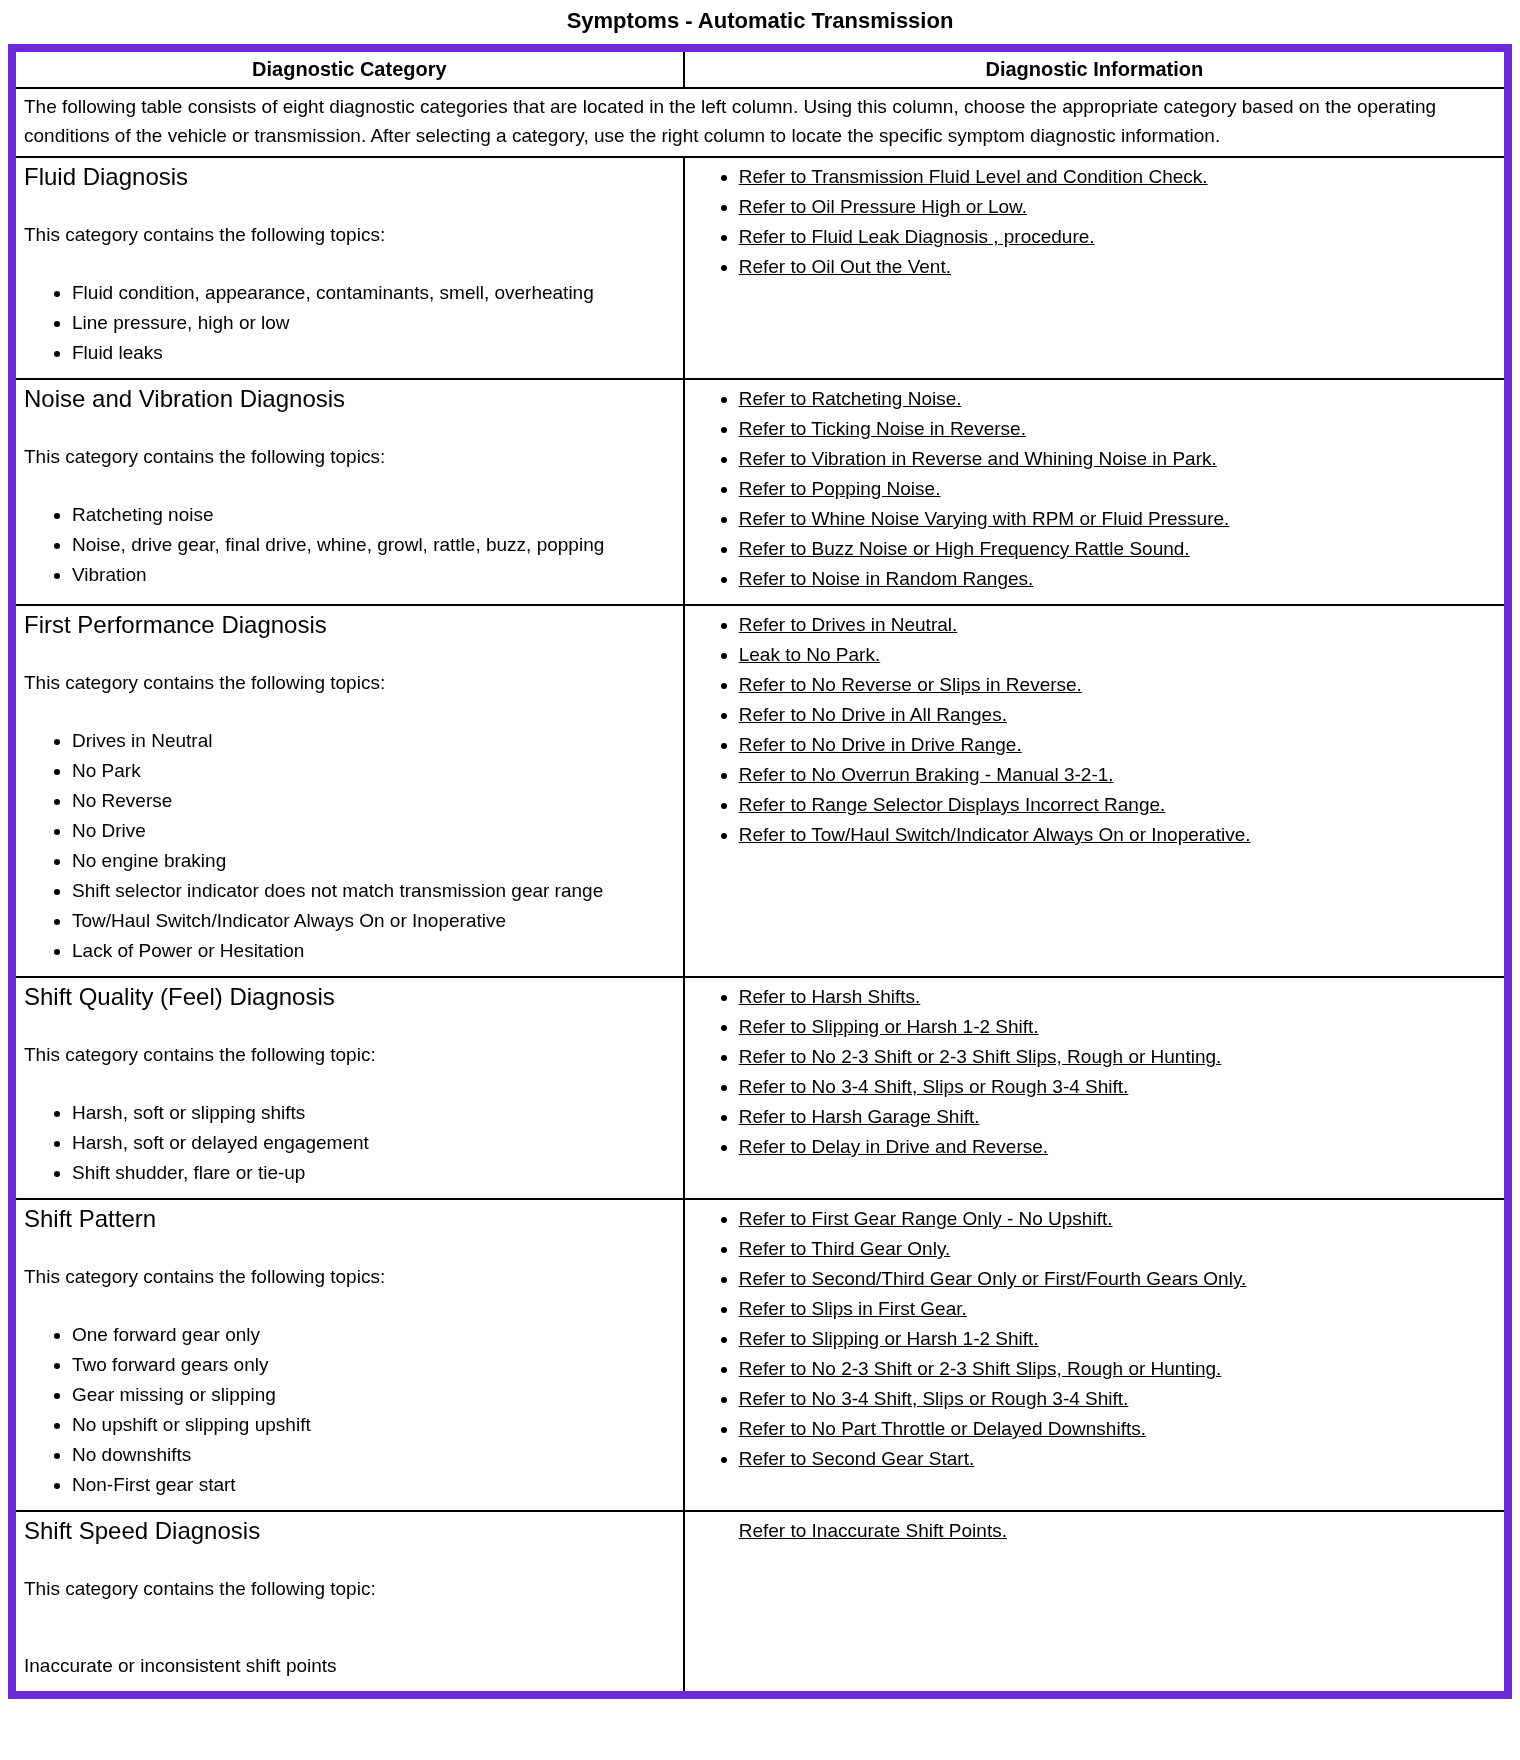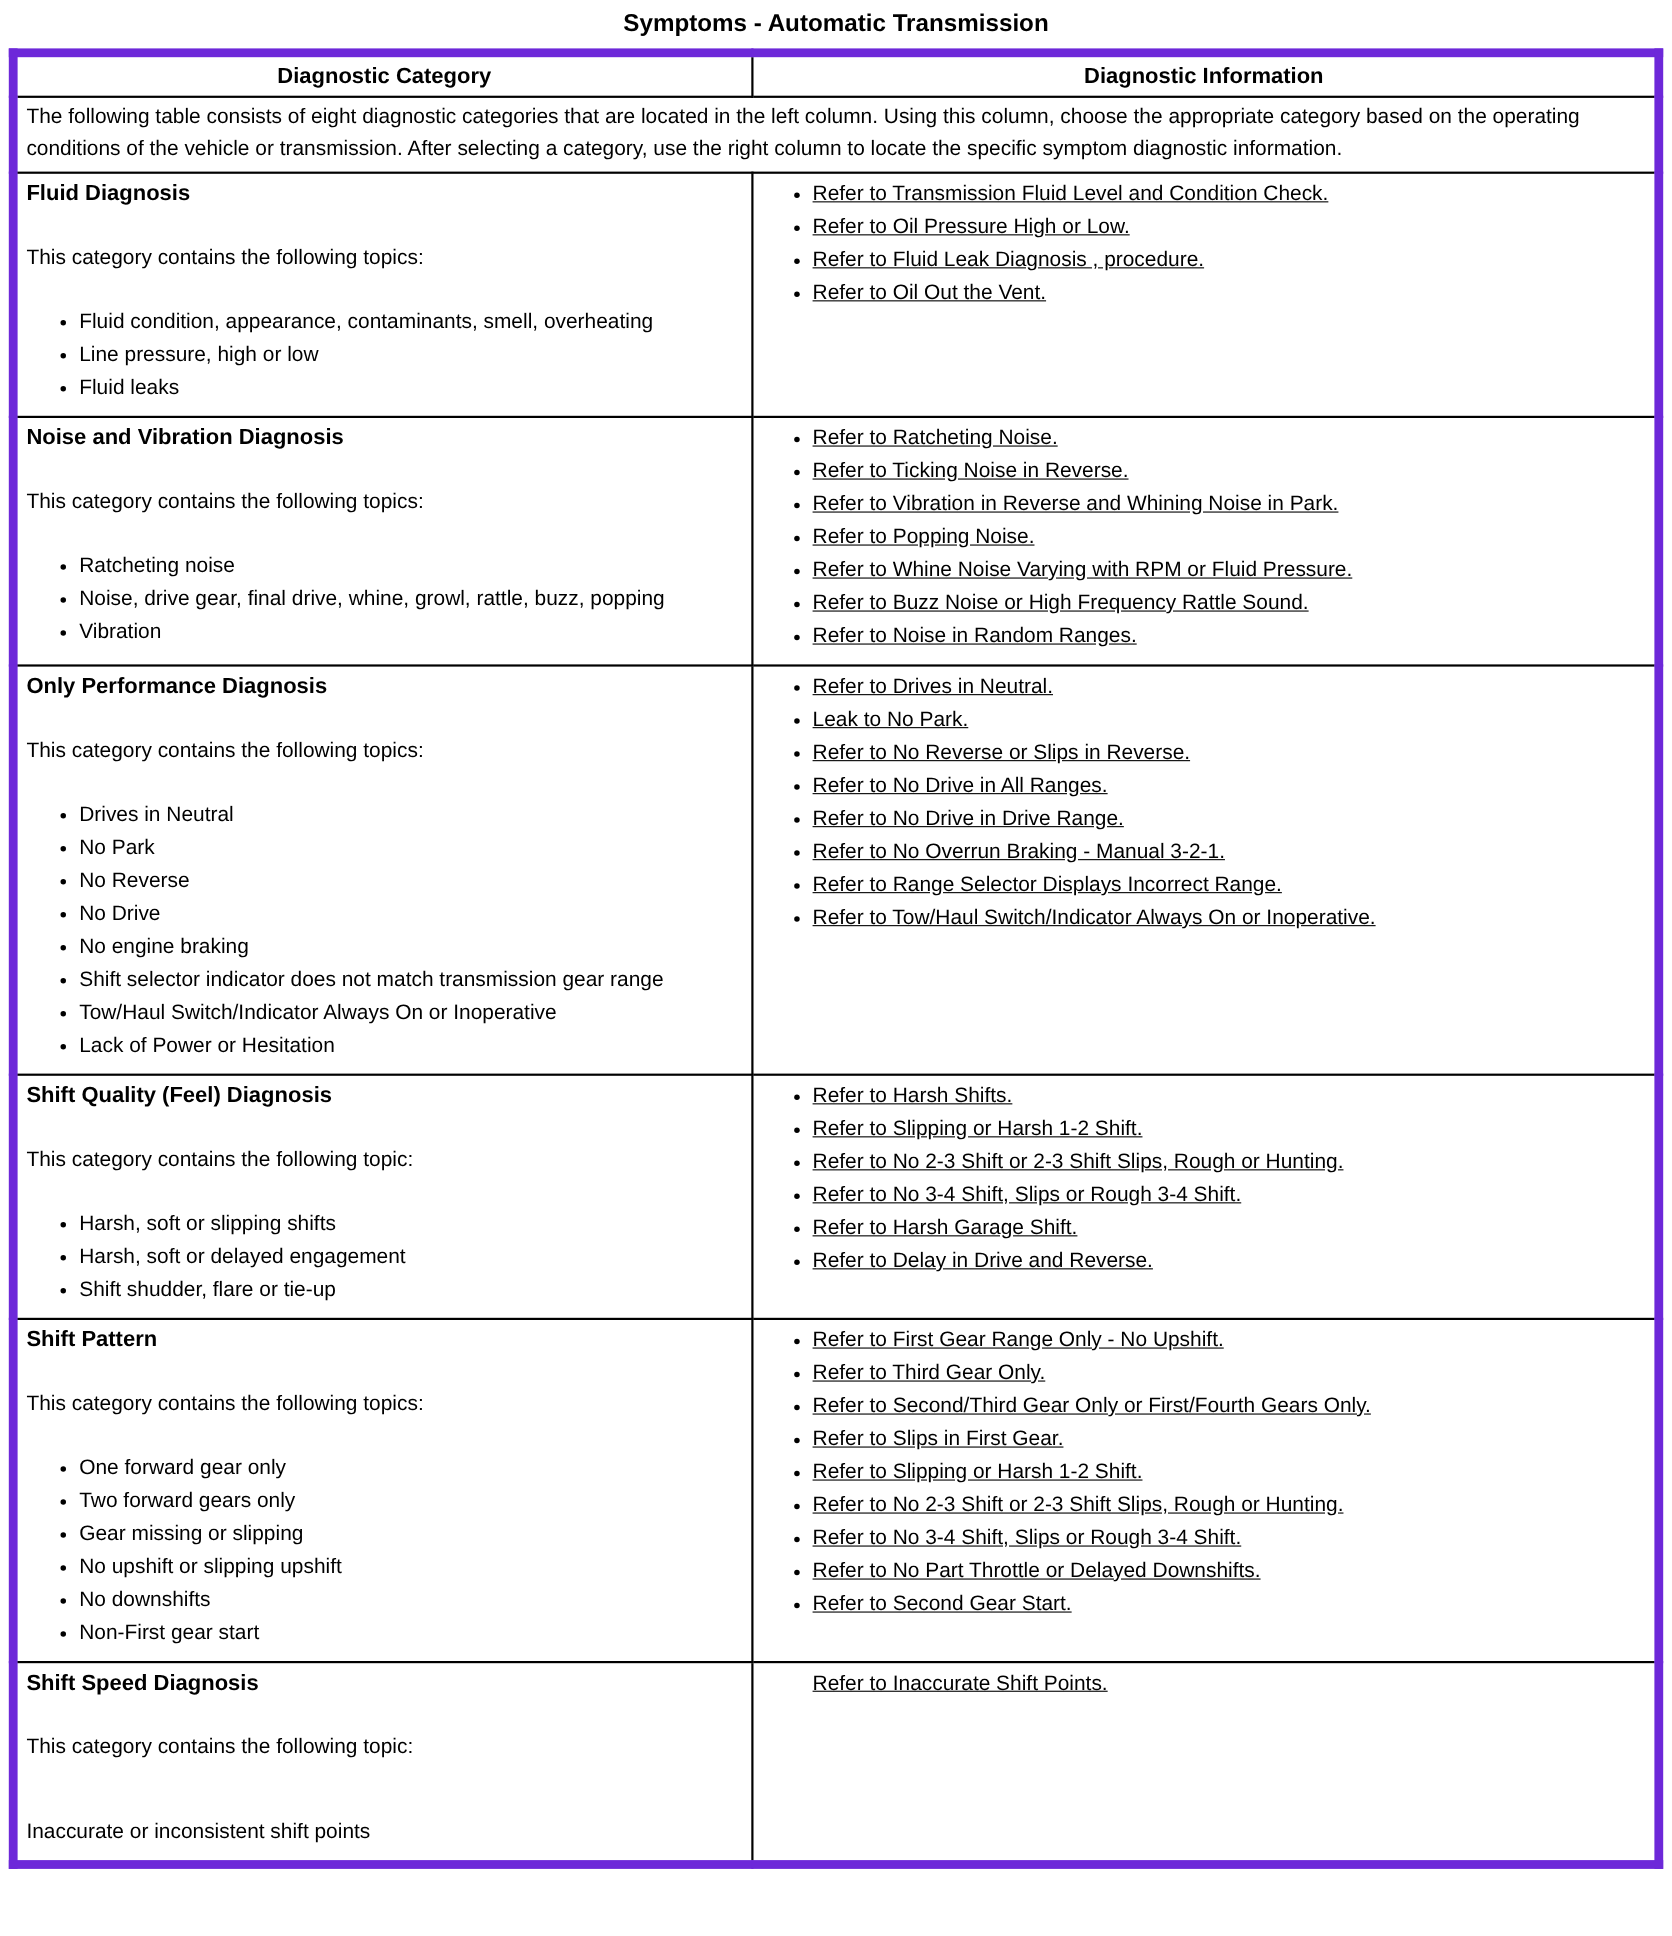--- a/index.html
+++ b/index.html
@@ -43,22 +43,22 @@
     border: 2px solid #000;
     vertical-align: top;
     padding: 4px 8px 10px 8px;
     font-size: 19px;
     line-height: 29px;
   }
   td.intro-cell {
     padding: 3px 8px 6px 8px;
   }
   .cat-heading {
-    font-weight: bold;
-    font-size: 20px;
+    font-weight: normal;
+    font-size: 24px;
   }
   .contains {
     margin-top: 29px;
   }
   ul.bullets {
     margin: 29px 0 0 0;
     padding-left: 48px;
     list-style: disc;
   }
   td.info-cell ul.bullets {
@@ -140,21 +140,21 @@
               <li>Refer to Popping Noise.</li>
               <li>Refer to Whine Noise Varying with RPM or Fluid Pressure.</li>
               <li>Refer to Buzz Noise or High Frequency Rattle Sound.</li>
               <li>Refer to Noise in Random Ranges.</li>
             </ul>
     </td>
   </tr>
 
   <tr>
     <td class="category-cell">
-      <div class="cat-heading">Only Performance Diagnosis</div>
+      <div class="cat-heading">First Performance Diagnosis</div>
       <div class="contains">This category contains the following topics:</div>
       <ul class="bullets topics">
               <li>Drives in Neutral</li>
               <li>No Park</li>
               <li>No Reverse</li>
               <li>No Drive</li>
               <li>No engine braking</li>
               <li>Shift selector indicator does not match transmission gear range</li>
               <li>Tow/Haul Switch/Indicator Always On or Inoperative</li>
               <li>Lack of Power or Hesitation</li>

